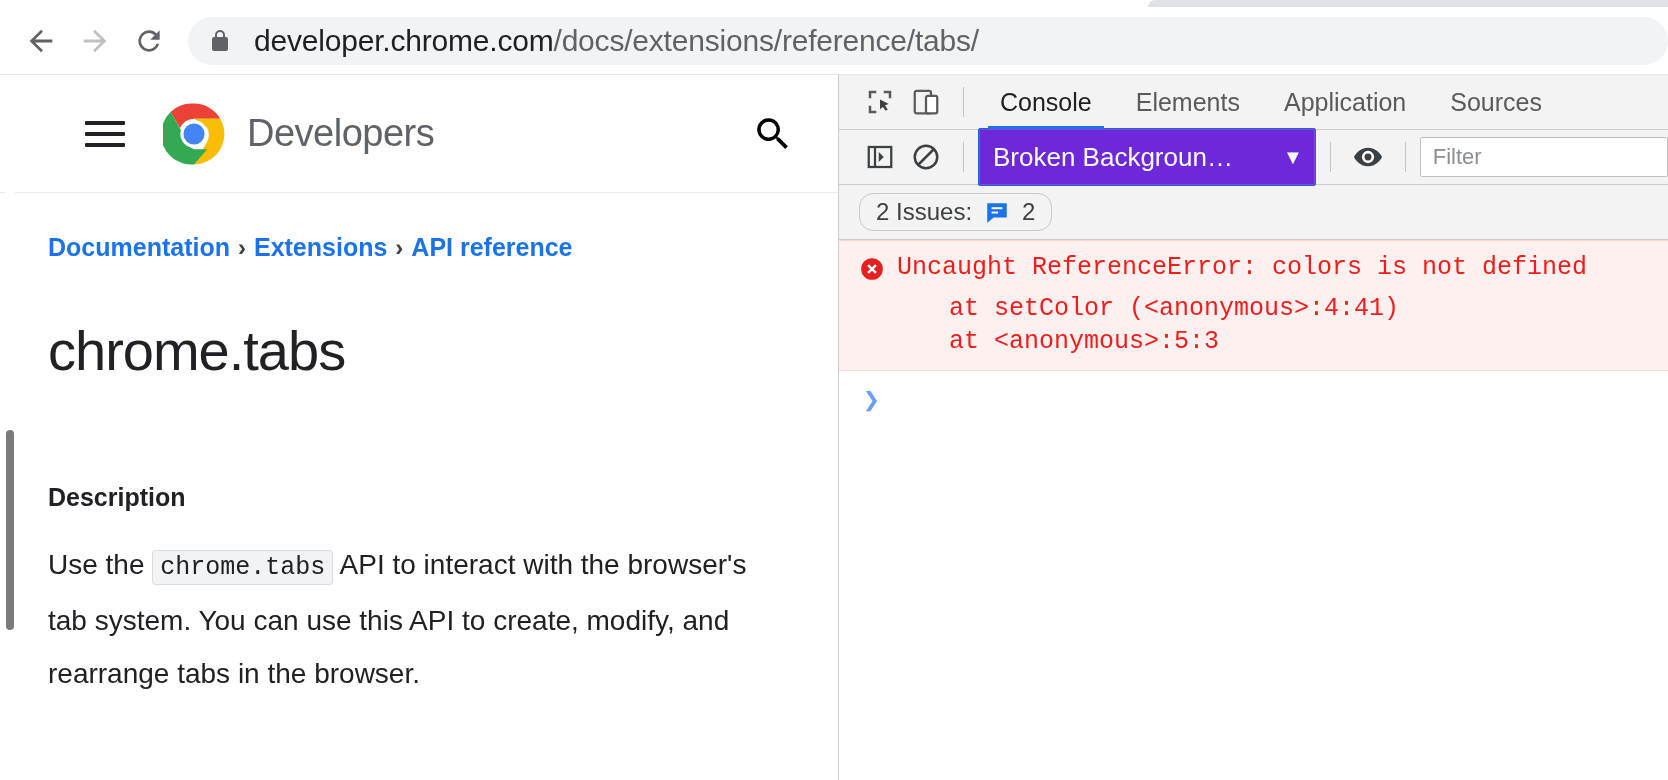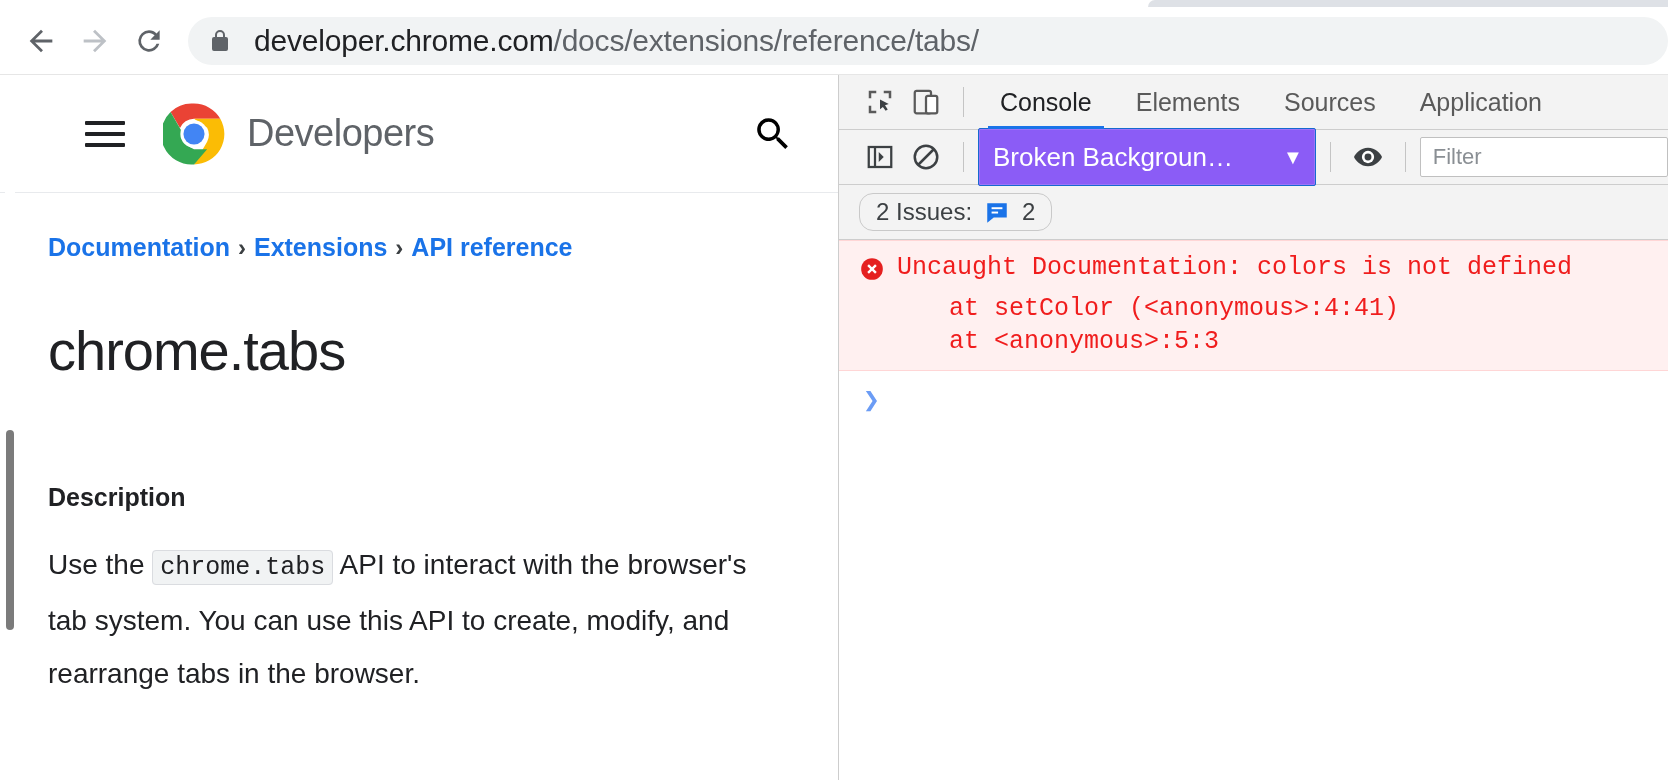--- a/index.html
+++ b/index.html
@@ -124,21 +124,21 @@
   .dt-tab.active::after {
     content: ""; position: absolute; left: 10px; right: 10px; bottom: 0; height: 3px;
     background: #1a73e8;
   }
   .dt-toolbar {
     height: 55px; background: #f3f3f3; border-bottom: 1px solid #cdcdcd;
     display: flex; align-items: center;
   }
   #console-sidebar-btn { margin-left: 18px; }
   .ctx-select {
-    height: 58px; min-width: 330px; background: #8b5cf6; color: #ffffff;
+    height: 58px; min-width: 330px; background: #6d28d9; color: #ffffff;
     border: 1px solid #1669d0; border-radius: 2px;
     display: flex; align-items: center; justify-content: space-between;
     padding: 0 12px 0 14px; font-size: 26px; cursor: pointer;
     box-shadow: inset 0 0 0 1px rgba(255,255,255,0.15);
     gap: 36px;
   }
   .ctx-select .caret { font-size: 20px; margin-left: 14px; }
   .filter-input {
     height: 40px; flex: 1; min-width: 60px; background: #ffffff;
     border: 1px solid #c0c0c0; border-radius: 2px; margin-right: 0;
@@ -273,22 +273,22 @@
       <div class="dt-icon-btn">
         <svg width="30" height="30" viewBox="0 0 24 24">
           <rect x="3" y="3" width="13" height="18" rx="1.5" fill="none" stroke="#5a5a5a" stroke-width="1.8"></rect>
           <rect x="12" y="7" width="9" height="14" rx="1.5" fill="#fff" stroke="#5a5a5a" stroke-width="1.8"></rect>
         </svg>
       </div>
       <div class="dt-vsep"></div>
       <div class="dt-tabs">
         <div class="dt-tab active">Console</div>
         <div class="dt-tab">Elements</div>
+        <div class="dt-tab">Application</div>
         <div class="dt-tab">Sources</div>
-        <div class="dt-tab">Application</div>
       </div>
     </div>
 
     <div class="dt-toolbar">
       <div class="dt-icon-btn" id="console-sidebar-btn">
         <svg width="30" height="30" viewBox="0 0 24 24">
           <rect x="3" y="4" width="18" height="16" fill="none" stroke="#3c4043" stroke-width="1.8"></rect>
           <line x1="8" y1="4" x2="8" y2="20" stroke="#3c4043" stroke-width="1.8"></line>
           <path d="M11 8l4 4-4 4z" fill="#3c4043"></path>
         </svg>
@@ -331,21 +331,21 @@
     <div class="console-body">
       <div class="console-error">
         <div class="err-line">
           <span class="err-icon">
             <svg width="26" height="26" viewBox="0 0 24 24">
               <circle cx="12" cy="12" r="10" fill="#e52020"></circle>
               <line x1="8.4" y1="8.4" x2="15.6" y2="15.6" stroke="#fff" stroke-width="2.2"></line>
               <line x1="15.6" y1="8.4" x2="8.4" y2="15.6" stroke="#fff" stroke-width="2.2"></line>
             </svg>
           </span>
-          <span>Uncaught Documentation: colors is not defined</span>
+          <span>Uncaught ReferenceError: colors is not defined</span>
         </div>
         <div class="err-stack">at setColor (&lt;anonymous&gt;:4:41)</div>
         <div class="err-stack">at &lt;anonymous&gt;:5:3</div>
       </div>
       <div class="console-prompt">
         <span class="prompt-caret">❯</span>
       </div>
     </div>
 
   </div>

